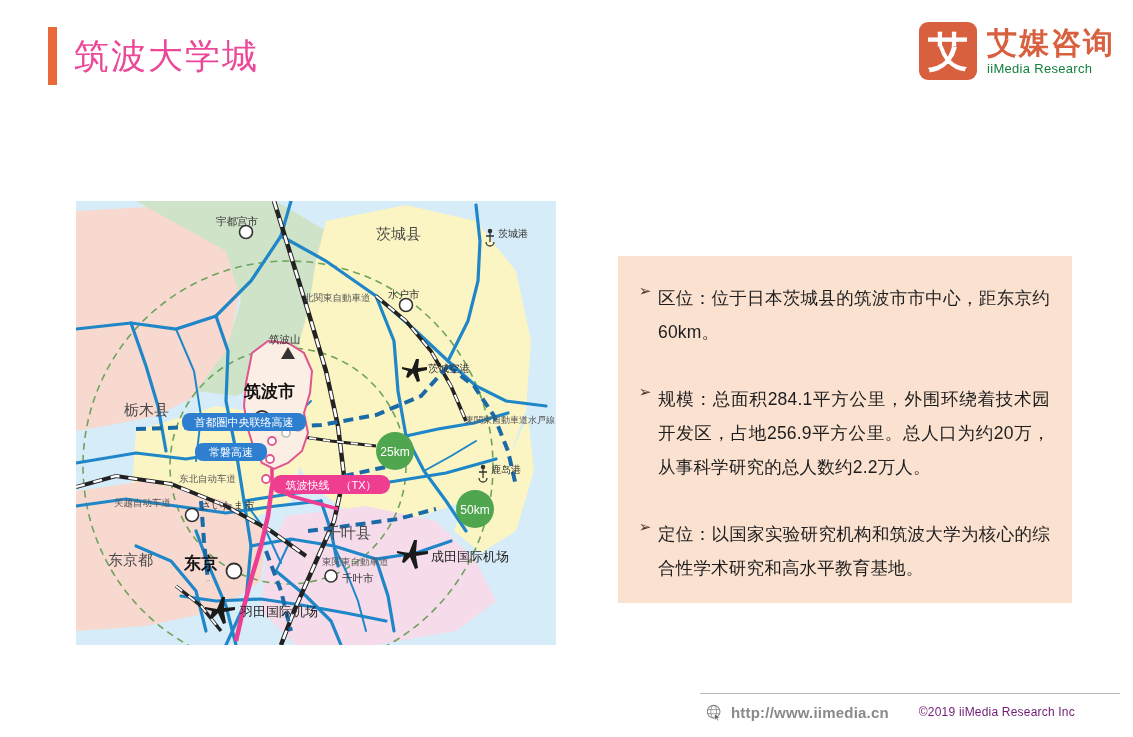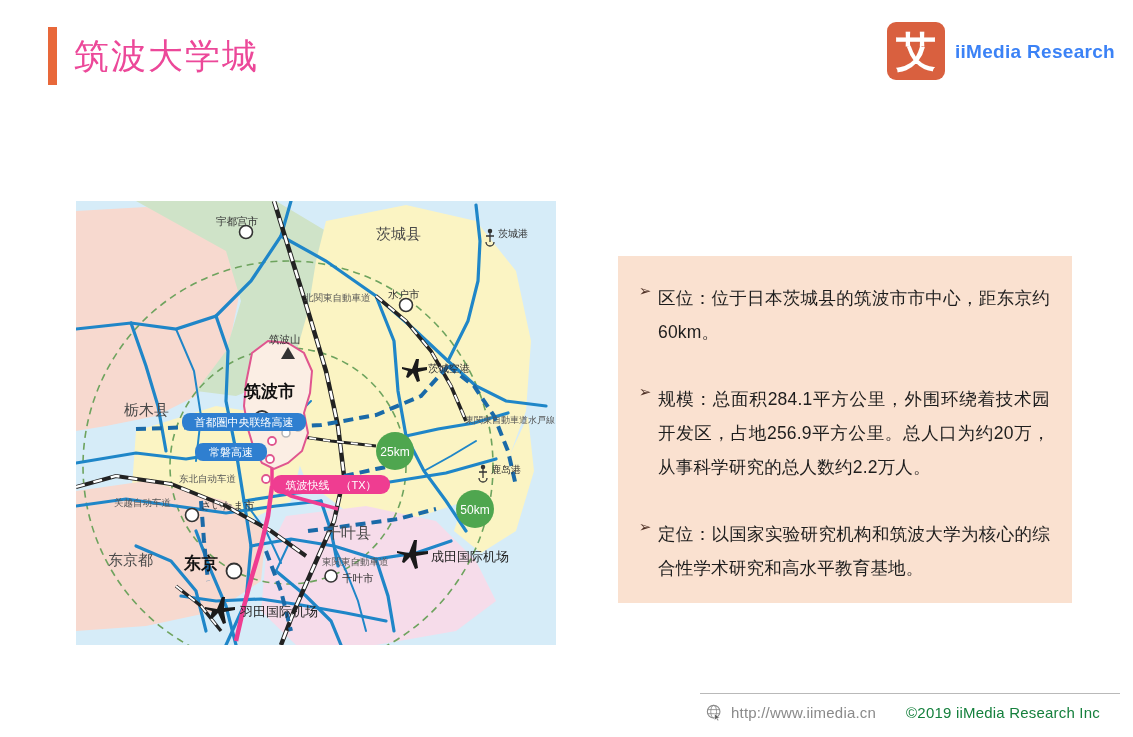--- a/index.html
+++ b/index.html
@@ -63,24 +63,24 @@
     line-height: 1;
   }
   #logo-cn {
     font-size: 30px;
     color: #d9603f;
     letter-spacing: 2px;
     font-weight: 700;
     margin-bottom: 4px;
   }
   #logo-en {
-    font-size: 19px;
-    color: #3b82f6;
+    font-size: 13px;
+    color: #15803d;
     letter-spacing: 0.3px;
-    font-weight: 700;
+    font-weight: 400;
   }
 
   
   #map-figure {
     position: absolute;
     left: 76px; top: 201px;
     width: 480px; height: 444px;
     overflow: hidden;
     background: #d6ecf8;
   }
@@ -141,41 +141,43 @@
   }
   #footer-globe-icon {
     width: 17px; height: 17px;
     flex: 0 0 auto;
     margin-top: 1px;
   }
   #footer-url {
     font-size: 15px;
     color: #8a8a8a;
     letter-spacing: 0.2px;
+    font-weight: bold;
   }
   #footer-copyright {
-    font-size: 15px;
-    color: #15803d;
+    font-size: 12px;
+    color: #701a75;
     margin-left: 22px;
     letter-spacing: 0.2px;
   }
 
   
   .mlbl { font-family: "Liberation Sans", "DejaVu Sans", sans-serif; }
 </style>
 </head>
 <body>
 
 <div id="header">
   <div id="title-accent-bar"></div>
   <div id="page-title">筑波大学城</div>
 
   <div id="brand-logo">
     <div id="logo-mark">艾</div>
     <div id="logo-text-wrap">
+      <div id="logo-cn">艾媒咨询</div>
       <div id="logo-en">iiMedia Research</div>
     </div>
   </div>
 </div>
 
 <div id="map-figure">
   <svg width="480" height="444" viewBox="0 0 480 444" xmlns="http://www.w3.org/2000/svg">
     <defs>
       <clipPath id="mapclip">
           <rect x="0" y="0" width="480" height="444"></rect>

